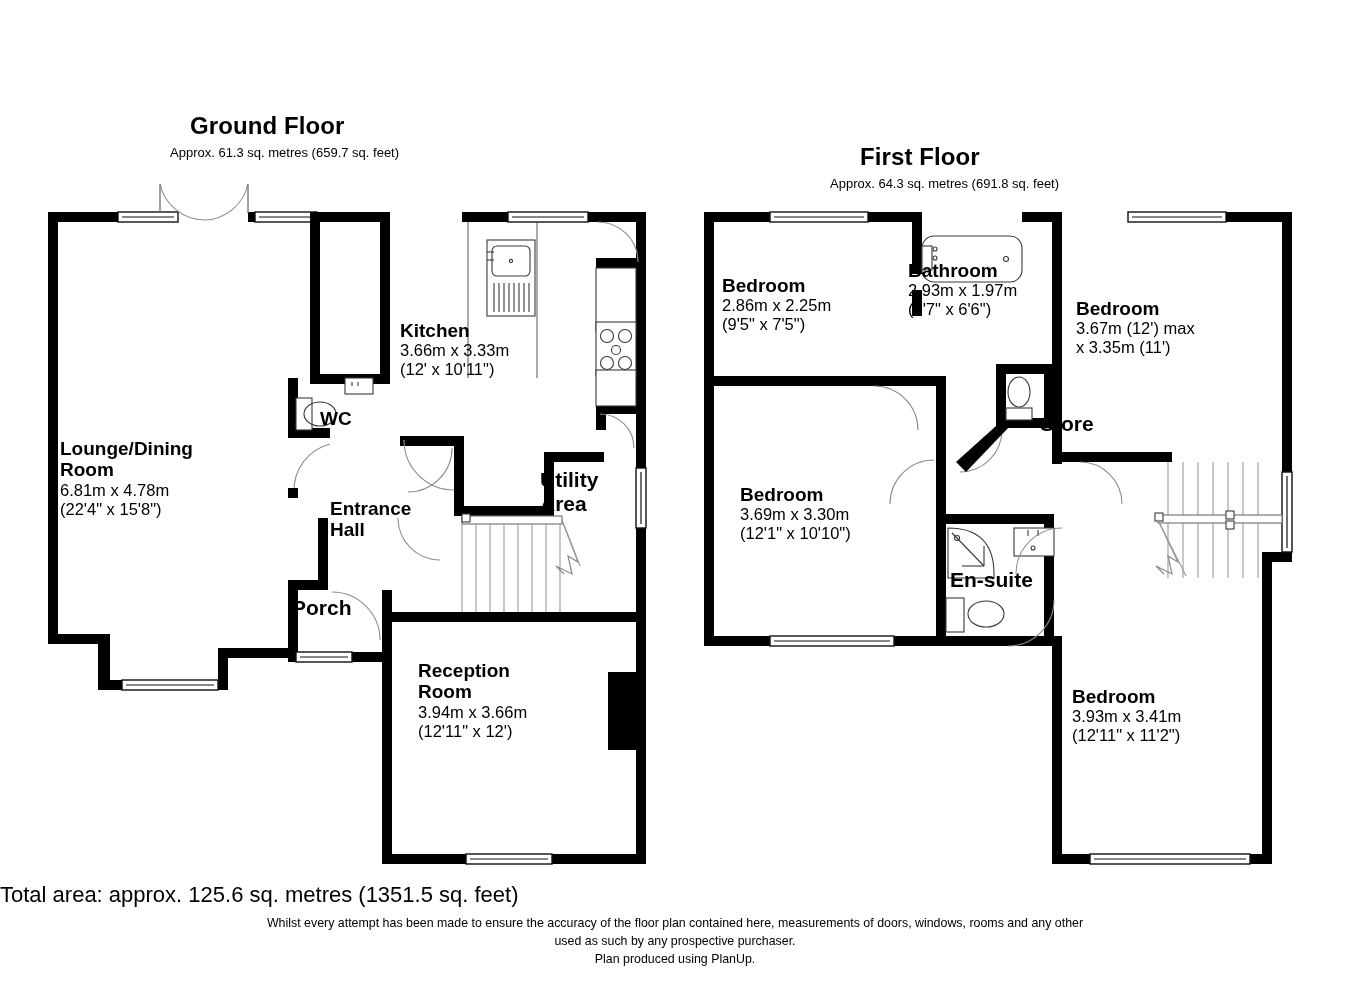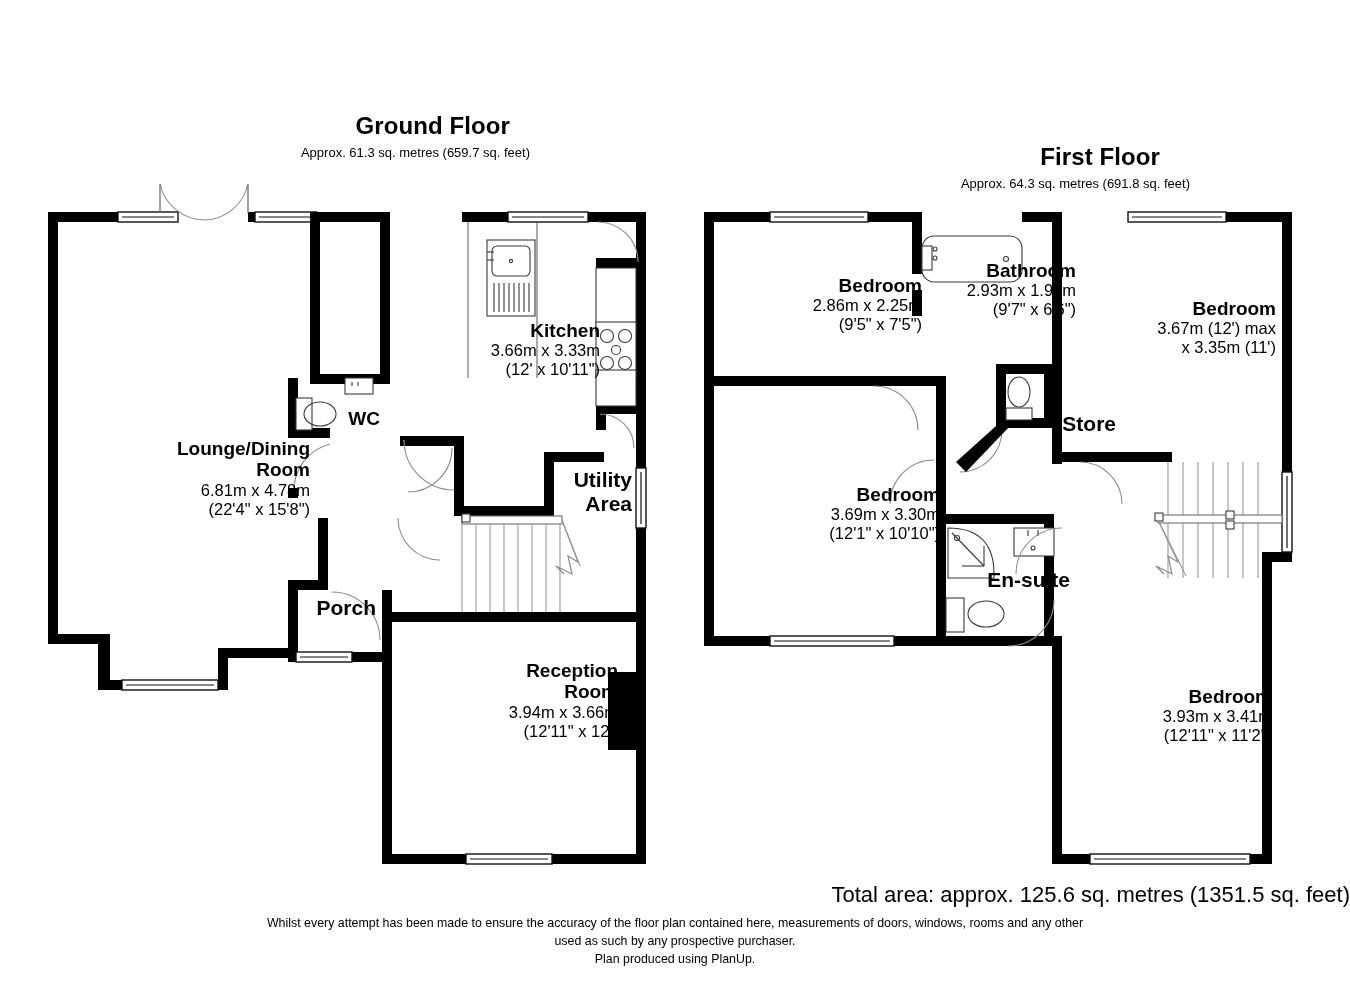--- a/index.html
+++ b/index.html
@@ -34,21 +34,21 @@
   .fixture-nofill { fill: none; stroke: #3a3a3a; stroke-width: 1.1; }
   .door-arc { fill: none; stroke: #8d8d8d; stroke-width: 1.1; }
   .door-leaf { fill: none; stroke: #6f6f6f; stroke-width: 1.3; }
   .window-frame { fill: #ffffff; stroke: #111111; stroke-width: 1.4; }
   .window-bar { fill: none; stroke: #111111; stroke-width: 1.2; }
   .stair-line { fill: none; stroke: #9a9a9a; stroke-width: 1.1; }
   .stair-rail { fill: #ffffff; stroke: #6e6e6e; stroke-width: 1.1; }
   .arrow { fill: none; stroke: #8a8a8a; stroke-width: 1.2; }
 
   
-  .txt { position: absolute; text-align: right; white-space: nowrap; }
+  .txt { position: absolute; text-align: left; white-space: nowrap; }
   .floor-title {
     font-size: 24px;
     font-weight: bold;
     letter-spacing: 0.1px;
     line-height: 1.05;
   }
   .floor-sub {
     font-size: 13px;
     font-weight: normal;
     line-height: 1.2;
@@ -334,20 +334,24 @@
   </div>
 
   <div class="txt" style="left:400px; top:320px; width:200px;">
     <div class="room-name">Kitchen</div>
     <div class="room-dim">3.66m x 3.33m</div>
     <div class="room-dim">(12' x 10'11")</div>
   </div>
 
   <div class="txt room-name" style="left:320px; top:408px; width:60px;">WC</div>
 
+  <div class="txt" style="left:330px; top:498px; width:140px;">
+    <div class="room-name">Entrance</div>
+    <div class="room-name">Hall</div>
+  </div>
 
   <div class="txt" style="left:540px; top:468px; width:92px;">
     <div class="room-name sm">Utility</div>
     <div class="room-name sm">Area</div>
   </div>
 
   <div class="txt room-name sm" style="left:292px; top:596px; width:84px;">Porch</div>
 
   <div class="txt" style="left:418px; top:660px; width:200px;">
     <div class="room-name">Reception</div>

